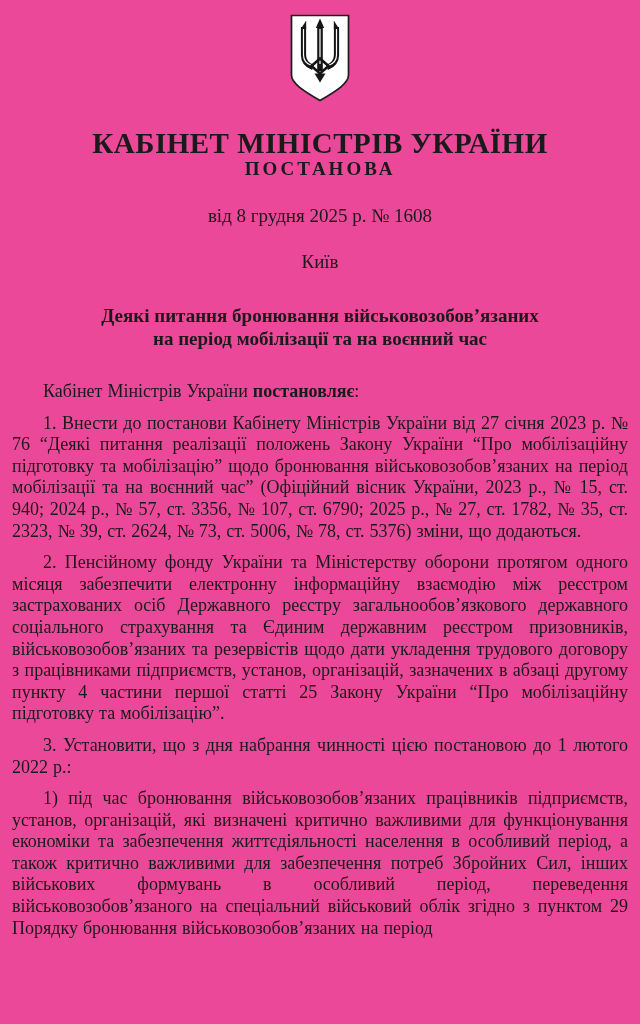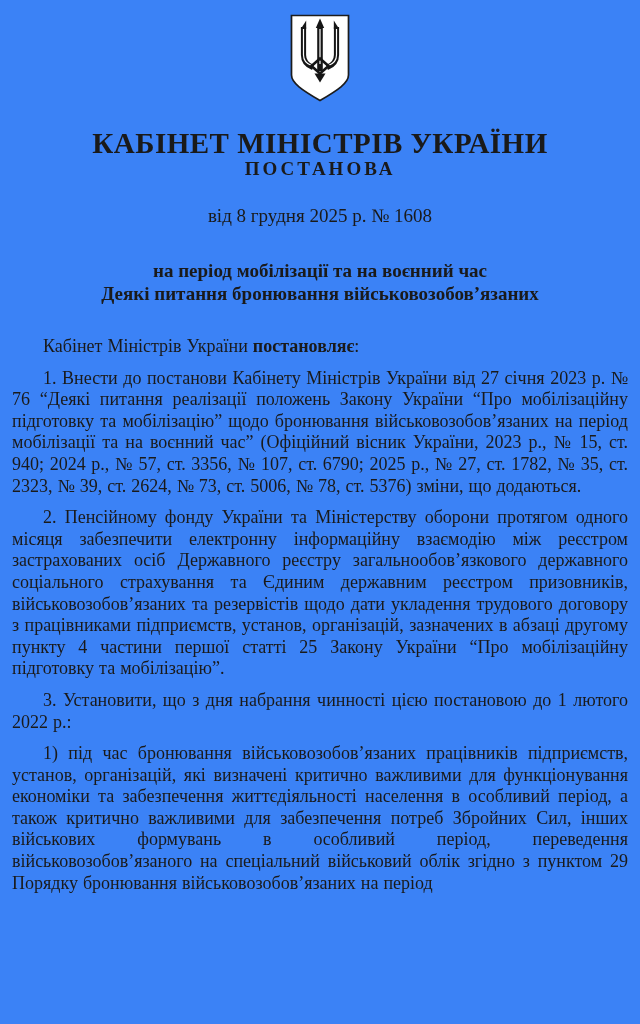--- a/index.html
+++ b/index.html
@@ -4,21 +4,21 @@
 <style>
   html, body {
     margin: 0;
     padding: 0;
     background: #ffffff;
   }
   .page {
     position: relative;
     width: 640px;
     height: 1024px;
-    background: #3b82f6;
+    background: #ec4899;
     font-family: "Liberation Serif", "DejaVu Serif", serif;
     color: #1a1a1a;
     box-sizing: border-box;
     padding: 12px 12px 0 12px;
     overflow: hidden;
   }
   .emblem-wrap {
     text-align: center;
     line-height: 0;
   }
@@ -103,24 +103,25 @@
       </g>
     </svg>
   </div>
 
   <div class="org-name">КАБІНЕТ МІНІСТРІВ УКРАЇНИ</div>
 
   <div class="doc-type">ПОСТАНОВА</div>
 
   <div class="date-line">від 8 грудня 2025 р. № 1608</div>
 
+  <div class="city">Київ</div>
 
   <div class="doc-title">
+    <div>Деякі питання бронювання військовозобов’язаних</div>
     <div>на період мобілізації та на воєнний час</div>
-    <div>Деякі питання бронювання військовозобов’язаних</div>
   </div>
 
   <div class="body-text">
     <p class="preamble"><span>Кабінет Міністрів України </span><b>постановляє</b><span>:</span></p>
 
     <p>1. Внести до постанови Кабінету Міністрів України від 27 січня 2023 р. № 76 “Деякі питання реалізації положень Закону України “Про мобілізаційну підготовку та мобілізацію” щодо бронювання військовозобов’язаних на період мобілізації та на воєнний час” (Офіційний вісник України, 2023 р., № 15, ст. 940; 2024 р., № 57, ст. 3356, № 107, ст. 6790; 2025 р., № 27, ст. 1782, № 35, ст. 2323, № 39, ст. 2624, № 73, ст. 5006, № 78, ст. 5376) зміни, що додаються.</p>
 
     <p>2. Пенсійному фонду України та Міністерству оборони протягом одного місяця забезпечити електронну інформаційну взаємодію між реєстром застрахованих осіб Державного реєстру загальнообов’язкового державного соціального страхування та Єдиним державним реєстром призовників, військовозобов’язаних та резервістів щодо дати укладення трудового договору з працівниками підприємств, установ, організацій, зазначених в абзаці другому пункту 4 частини першої статті 25 Закону України “Про мобілізаційну підготовку та мобілізацію”.</p>
 
     <p>3. Установити, що з дня набрання чинності цією постановою до 1 лютого 2022 р.:</p>

